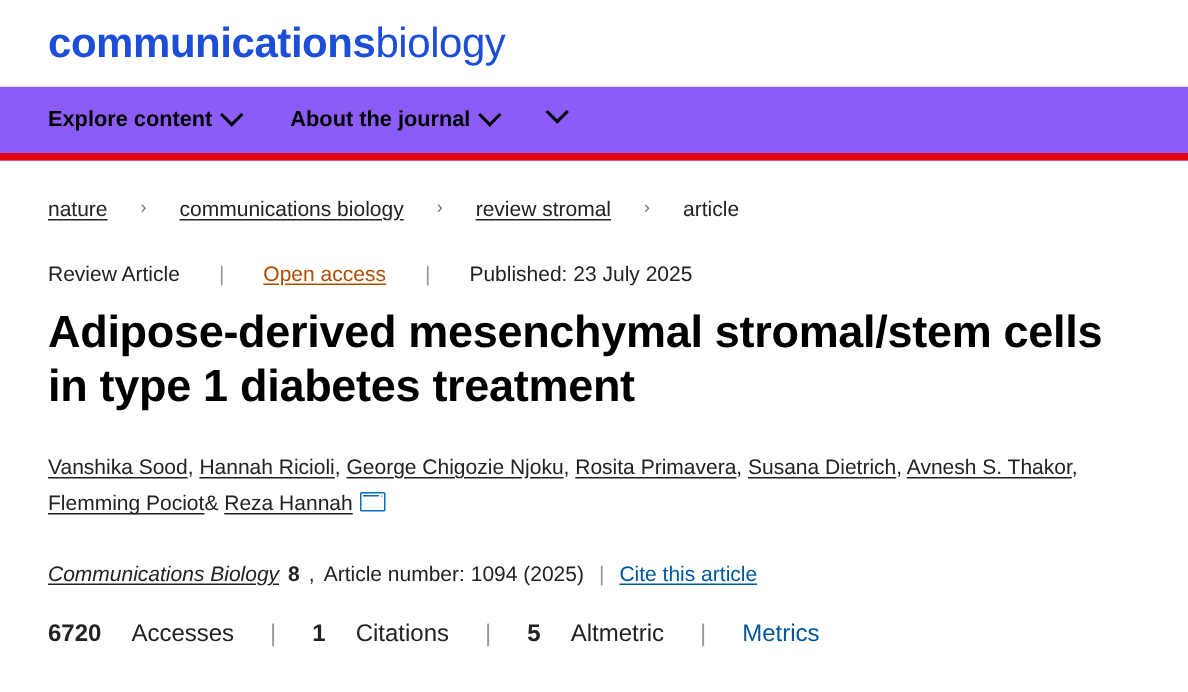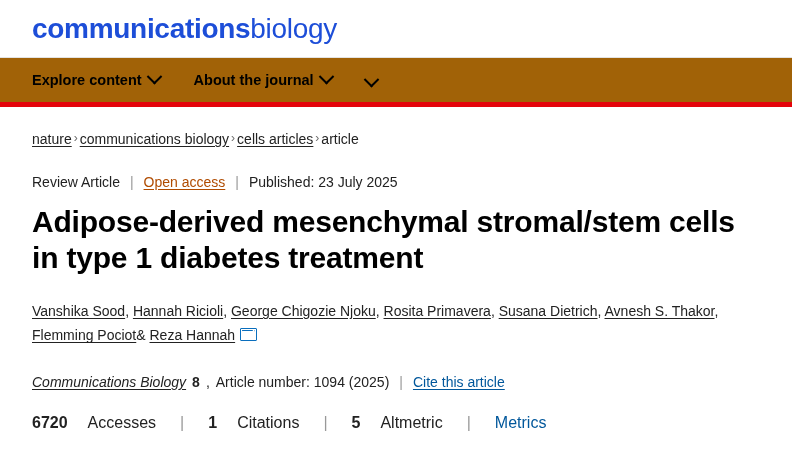--- a/index.html
+++ b/index.html
@@ -29,25 +29,25 @@
   .journal-logo .bold {
     font-weight: 700;
   }
   .journal-logo .light {
     font-weight: 400;
   }
 
   
   .navbar {
     display: flex;
-    align-items: flex-end;
+    align-items: flex-start;
     gap: 34px;
     padding: 14px 32px 14px 32px;
     border-bottom: 5px solid #e4030b;
-    background: #a16207;
+    background: #8b5cf6;
   }
   .nav-item {
     display: flex;
     align-items: center;
     gap: 7px;
     font-size: 14.5px;
     font-weight: 700;
     color: #000000;
     cursor: pointer;
     white-space: nowrap;
@@ -57,21 +57,21 @@
     width: 9px;
     height: 9px;
     border-right: 2px solid #000;
     border-bottom: 2px solid #000;
     transform: rotate(45deg) translate(-2px, -2px);
   }
 
   
   .breadcrumb {
     display: flex;
-    gap: 2px;
+    gap: 22px;
     padding: 24px 32px 0 32px;
     font-size: 14px;
     color: #222222;
     flex-wrap: wrap;
   }
   .breadcrumb a {
     color: #222222;
     text-decoration: underline;
     text-underline-offset: 2px;
     cursor: pointer;
@@ -85,21 +85,21 @@
     font-size: 12px;
   }
 
   
   .article {
     padding: 0 32px;
   }
   .meta-line {
     display: flex;
     align-items: center;
-    gap: 8px;
+    gap: 24px;
     font-size: 14px;
     color: #222222;
     margin-top: 27px;
     flex-wrap: wrap;
   }
   .meta-line .divider {
     color: #999999;
     padding: 0 2px;
   }
   .open-access {
@@ -246,21 +246,21 @@
   <div class="nav-item">
     <span class="chev"></span>
   </div>
 </div>
 
 <div class="breadcrumb">
   <a>nature</a>
   <span class="bc-sep">›</span>
   <a>communications biology</a>
   <span class="bc-sep">›</span>
-  <a>cells articles</a>
+  <a>review stromal</a>
   <span class="bc-sep">›</span>
   <span class="current">article</span>
 </div>
 
 <div class="article">
 
   <div class="meta-line">
     <span>Review Article</span>
     <span class="divider">|</span>
     <a class="open-access">Open access</a>

